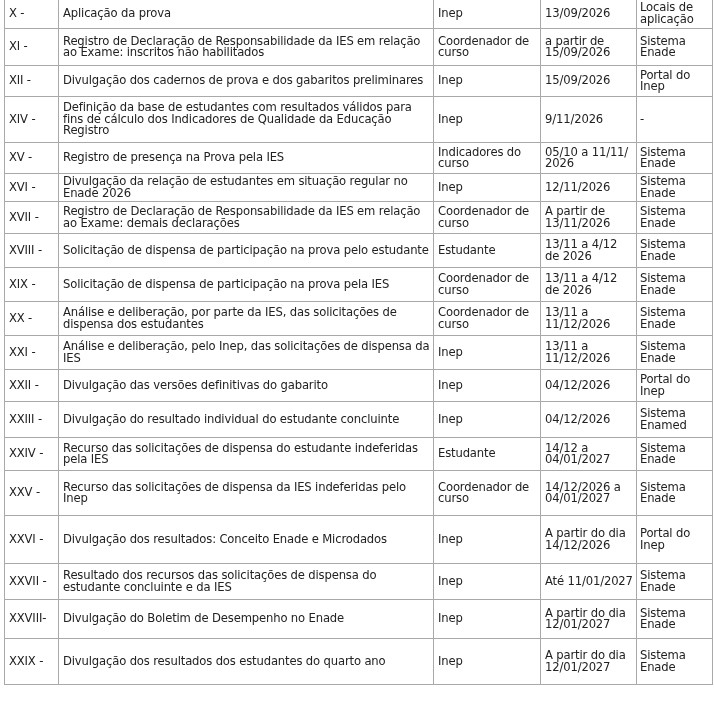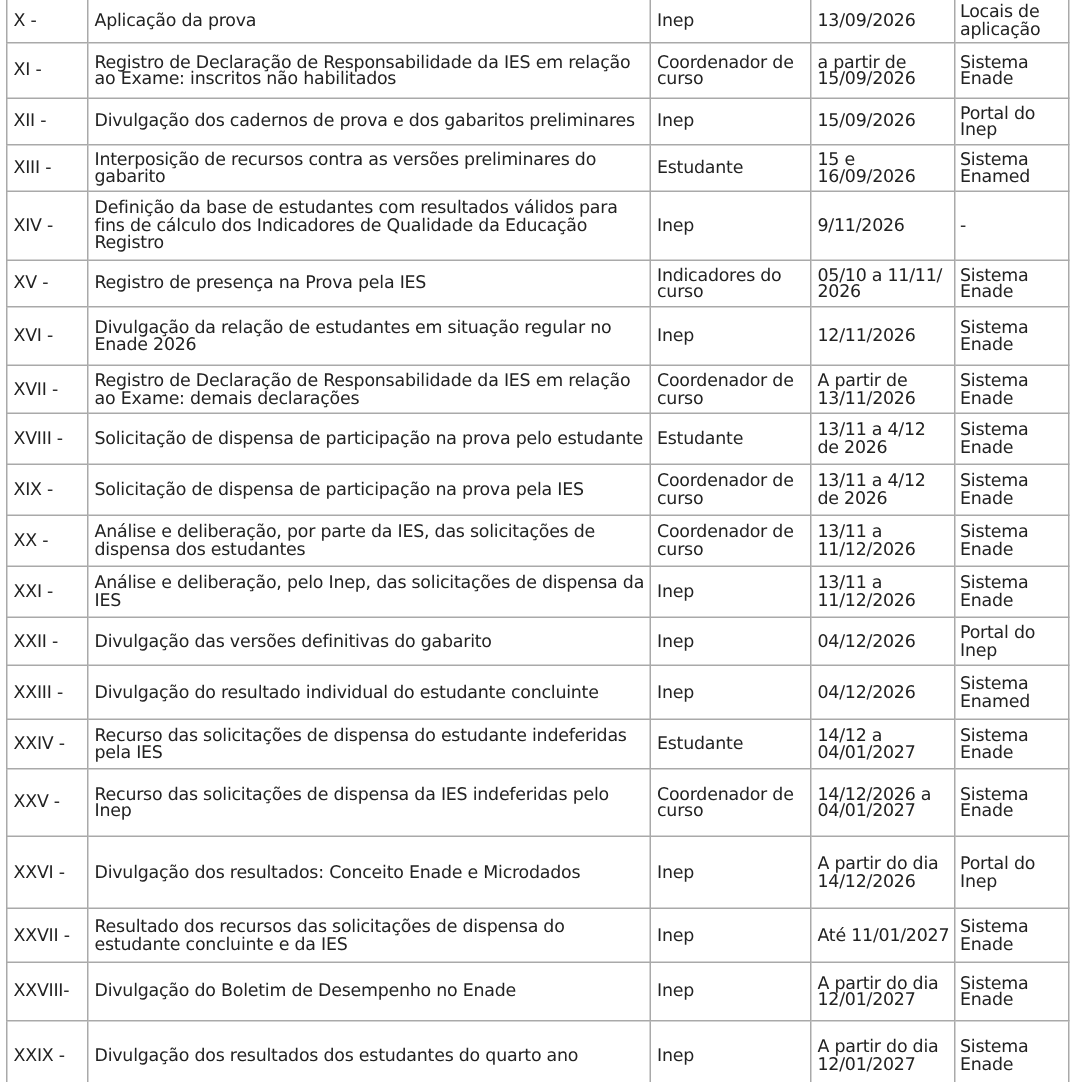--- a/index.html
+++ b/index.html
@@ -71,45 +71,38 @@
   </tr>
 
   <tr style="height: 31px;">
     <td class="num">XII -</td>
     <td class="desc">Divulgação dos cadernos de prova e dos gabaritos preliminares</td>
     <td class="resp">Inep</td>
     <td class="date">15/09/2026</td>
     <td class="place">Portal do Inep</td>
   </tr>
 
-  <tr style="height: 31px;">
-    <td class="num">XIII -</td>
-    <td class="desc">Interposição de recursos contra as versões preliminares do gabarito</td>
-    <td class="resp">Estudante</td>
-    <td class="date">15 e 16/09/2026</td>
-    <td class="place">Sistema Enamed</td>
-  </tr>
 
   <tr style="height: 46px;">
     <td class="num">XIV -</td>
     <td class="desc">Definição da base de estudantes com resultados válidos para fins de cálculo dos Indicadores de Qualidade da Educação Registro</td>
     <td class="resp">Inep</td>
     <td class="date">9/11/2026</td>
     <td class="place">-</td>
   </tr>
 
   <tr style="height: 31px;">
     <td class="num">XV -</td>
     <td class="desc">Registro de presença na Prova pela IES</td>
     <td class="resp">Indicadores do curso</td>
     <td class="date">05/10 a 11/11/ 2026</td>
     <td class="place">Sistema Enade</td>
   </tr>
 
-  <tr style="height: 39px; padding-left: 36px;">
+  <tr style="height: 28px; padding-left: 36px;">
     <td class="num">XVI -</td>
     <td class="desc">Divulgação da relação de estudantes em situação regular no Enade 2026</td>
     <td class="resp">Inep</td>
     <td class="date">12/11/2026</td>
     <td class="place">Sistema Enade</td>
   </tr>
 
   <tr style="height: 32px;">
     <td class="num">XVII -</td>
     <td class="desc">Registro de Declaração de Responsabilidade da IES em relação ao Exame: demais declarações</td>

